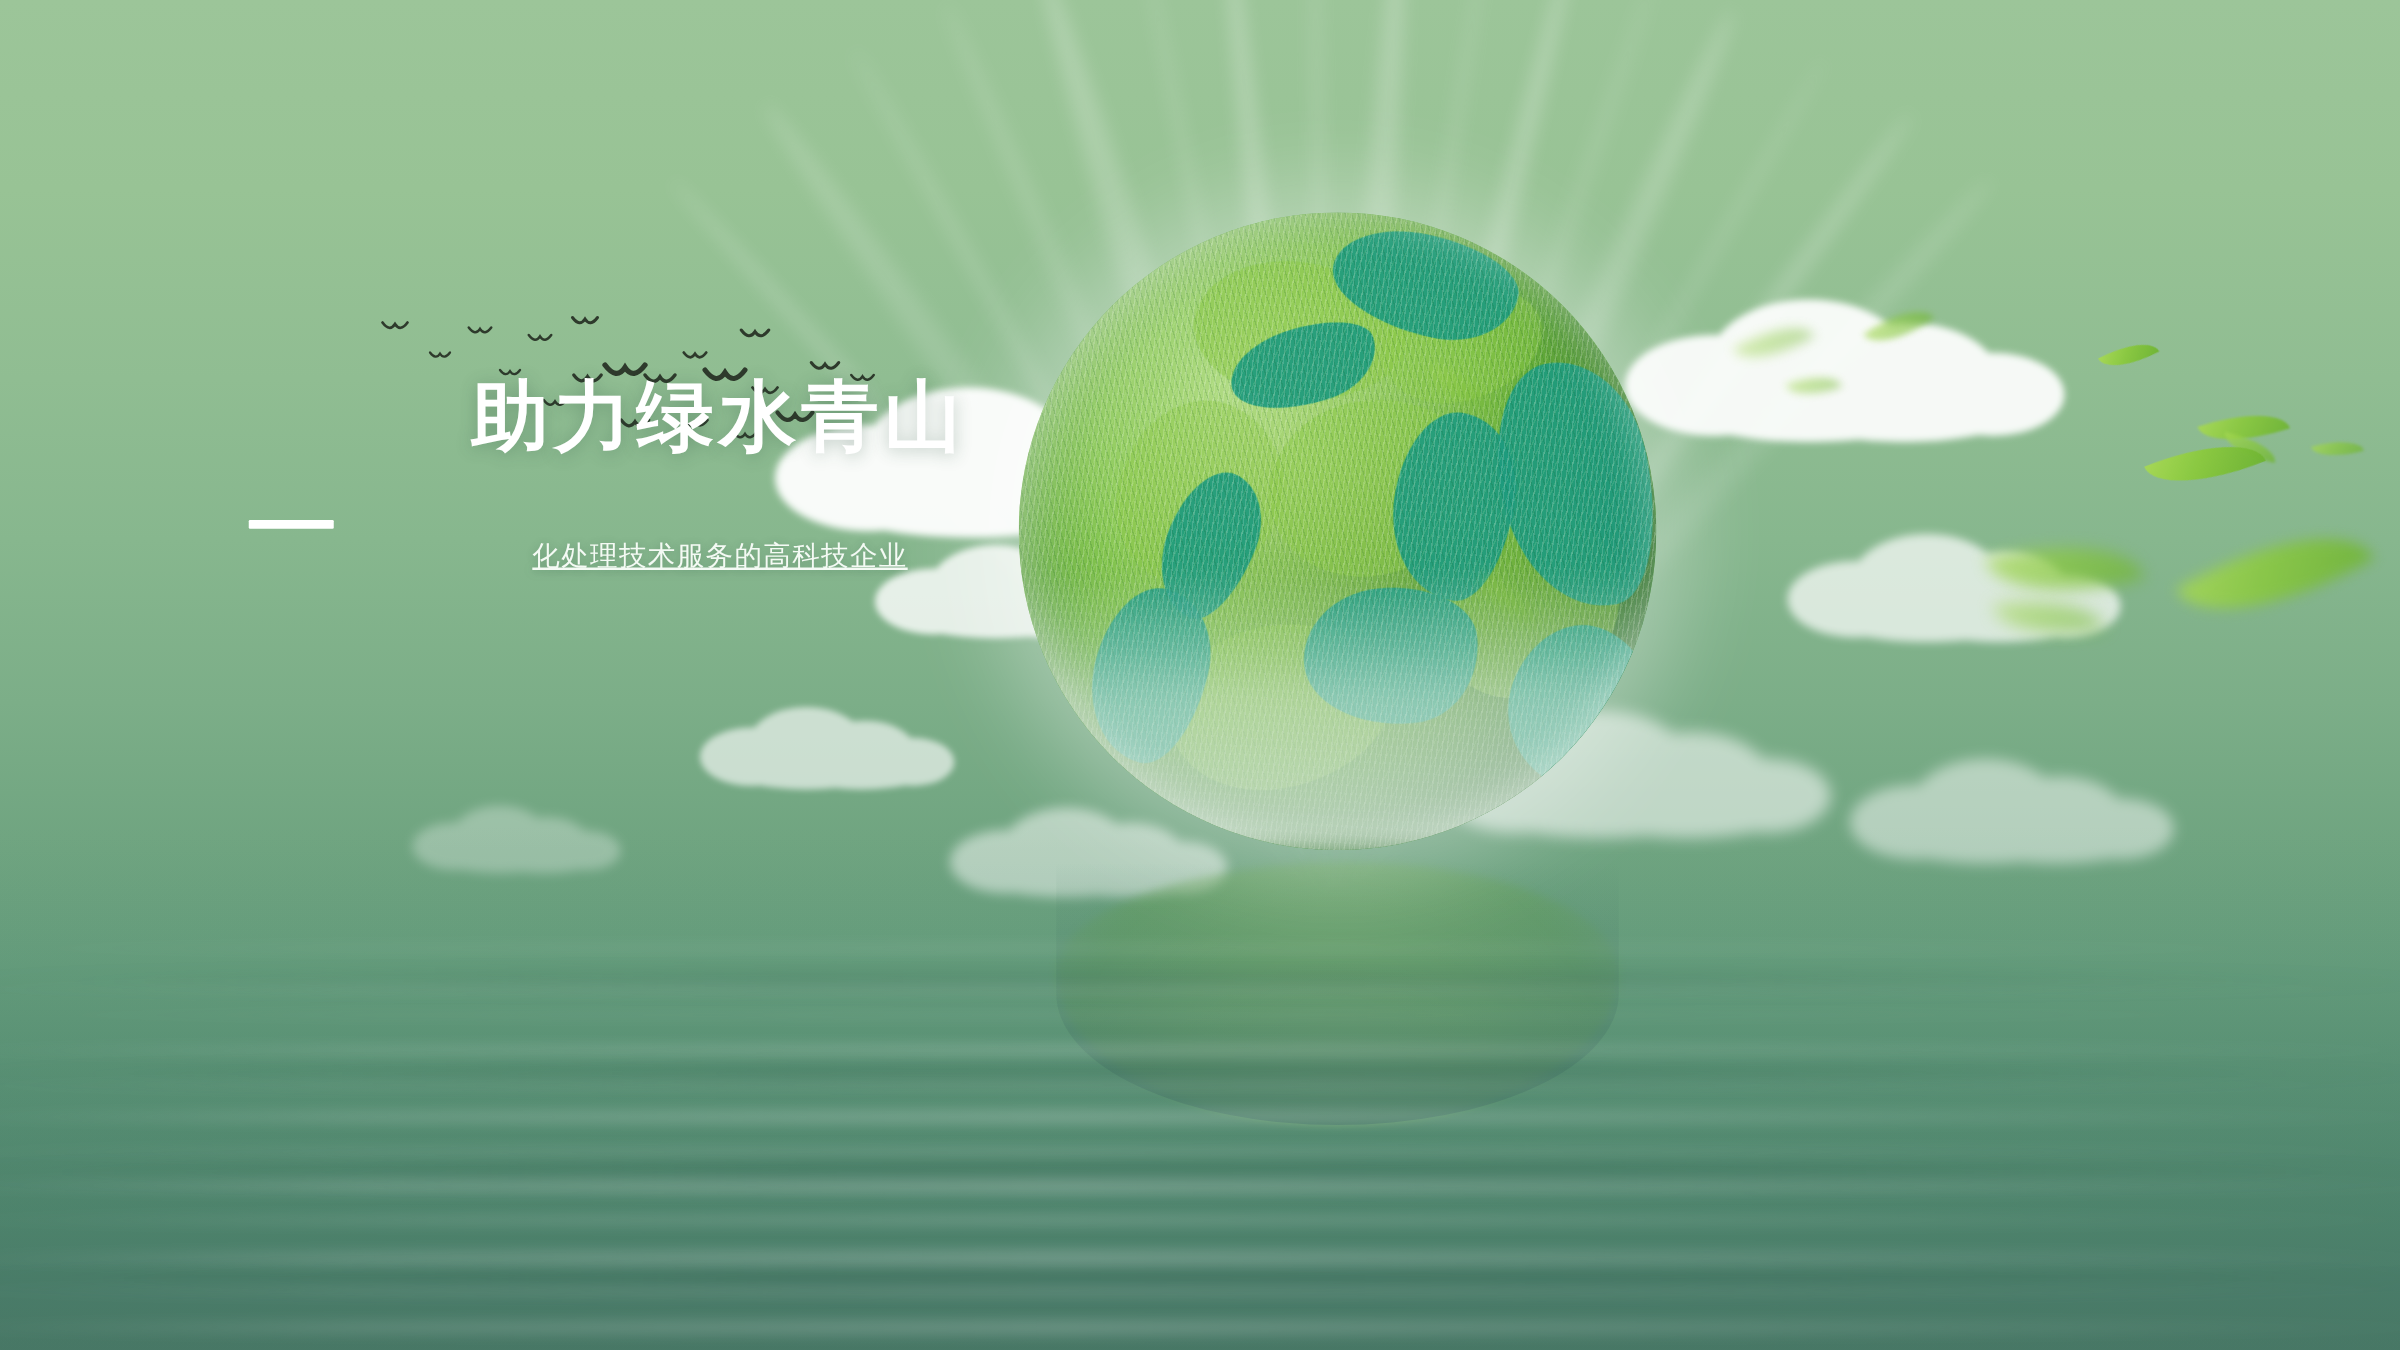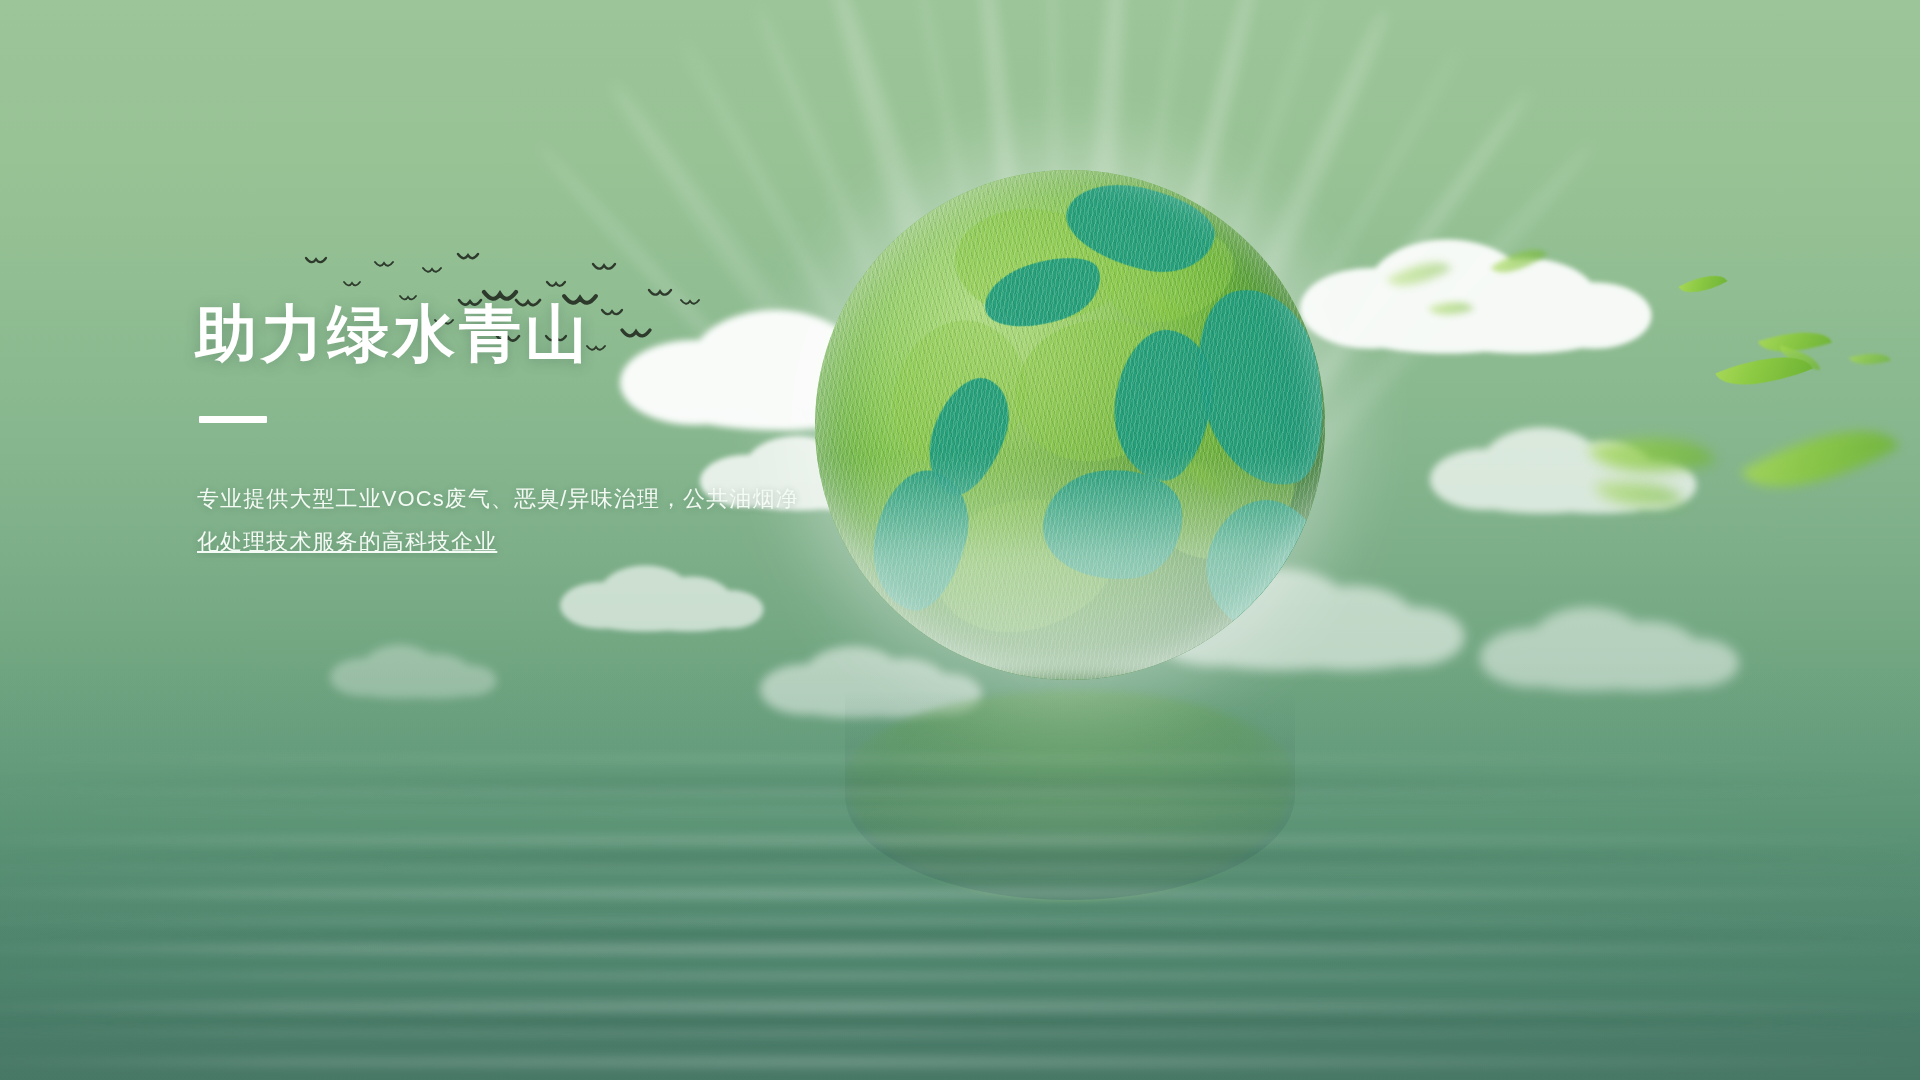--- a/index.html
+++ b/index.html
@@ -118,21 +118,21 @@
   .birds{position:absolute;left:0;top:0;width:1920px;height:460px;pointer-events:none;}
 
   
   .leaf{
     position:absolute;
     background:linear-gradient(135deg,#a7d954 0%,#8ac93e 45%,#6fb433 100%);
     border-radius:0 100% 0 100%;
   }
 
   
-  .copy{position:absolute;left:195px;top:296px;width:760px;}
+  .copy{position:absolute;left:195px;top:296px;width:760px;text-align:center;}
   .headline{
     color:#ffffff;
     font-size:62px;
     font-weight:bold;
     line-height:76px;
     letter-spacing:4px;
     margin:0;
     text-shadow:0 2px 14px rgba(40,80,60,.30);
     white-space:nowrap;
   }
@@ -331,17 +331,16 @@
       <div class="leaf" style="left: 1492px; top: 250px; width: 54px; height: 22px; transform: rotate(-35deg); filter: blur(2.5px); opacity: 0.6;"></div>
       <div class="leaf" style="left: 1430px; top: 300px; width: 42px; height: 17px; transform: rotate(-20deg); filter: blur(3.5px); opacity: 0.48;"></div>
       <div class="leaf" style="left: 1388px; top: 262px; width: 62px; height: 24px; transform: rotate(-30deg); filter: blur(4.5px); opacity: 0.42;"></div>
       <div class="leaf" style="left: 1140px; top: 300px; width: 58px; height: 22px; transform: rotate(18deg); filter: blur(4px); opacity: 0.3;"></div>
       <div class="leaf" style="left: 1180px; top: 470px; width: 54px; height: 20px; transform: rotate(26deg); filter: blur(5px); opacity: 0.28;"></div>
     </div>
 
   <div class="copy">
     <h1 class="headline">助力绿水青山</h1>
     <div class="divider"></div>
-    <p class="desc">专业提供大型工业VOCs废气、恶臭/异味治理，公共油烟净</p>
     <p class="desc" style="margin-top:0;text-decoration:underline;">化处理技术服务的高科技企业</p>
   </div>
 
 </div>
 
 </body></html>

